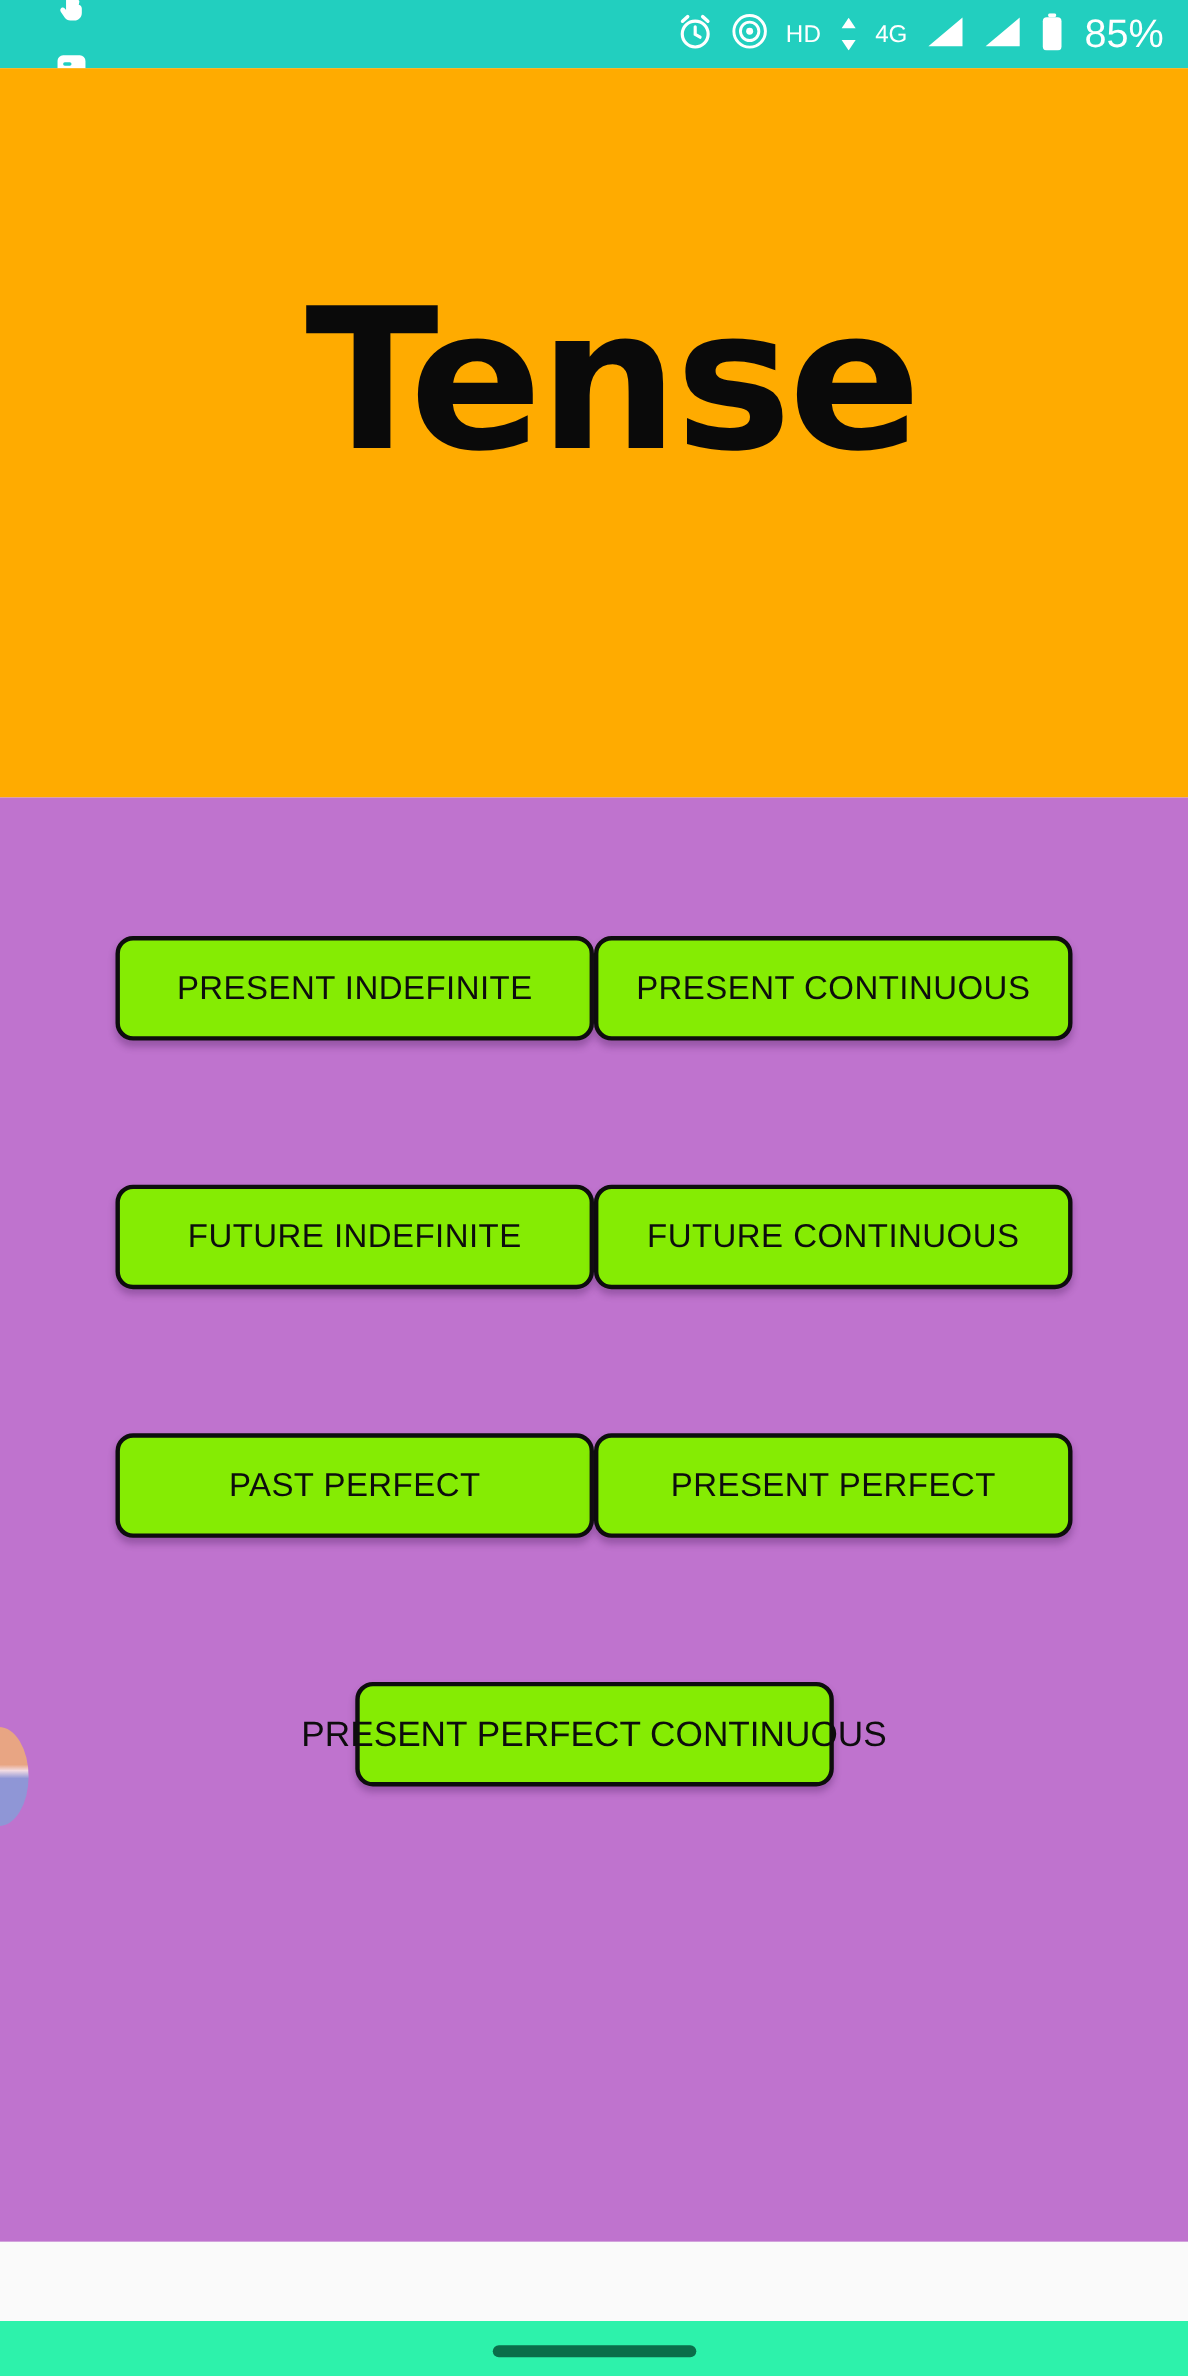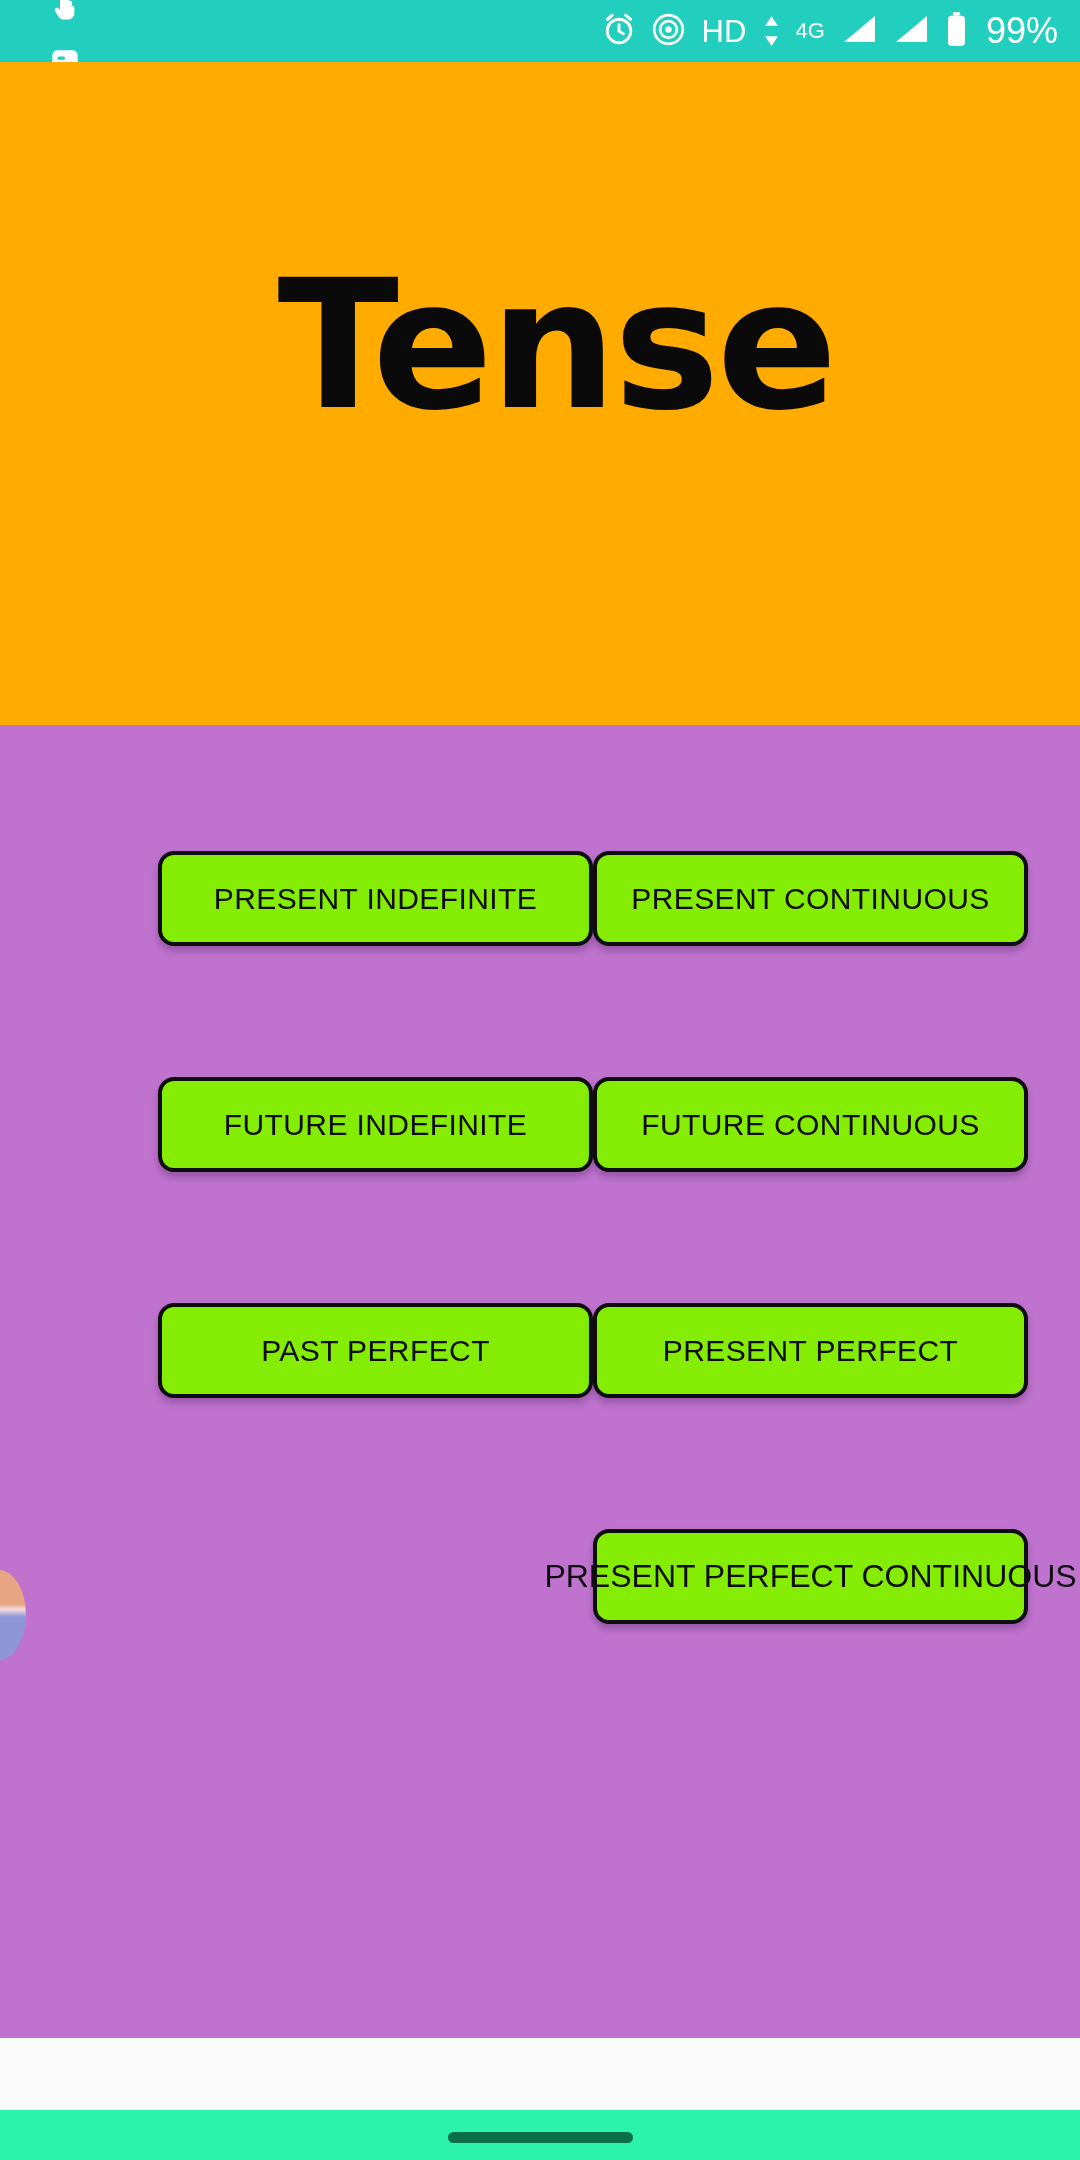--- a/index.html
+++ b/index.html
@@ -42,21 +42,21 @@
     font-family:"Liberation Sans", sans-serif;
   }
   #status-right {
     margin-left:auto;
     display:flex;
     align-items:center;
     gap:16px;
   }
   .sb-ico { display:block; }
   #status-hd {
-    font-size:31px;
+    font-size:22px;
     font-weight:400;
     letter-spacing:0.2px;
     line-height:1;
   }
   #status-net {
     font-size:22px;
     font-weight:400;
     line-height:1;
   }
   #status-battery-pct {
@@ -122,21 +122,21 @@
   #button-grid {
     position:absolute;
     top:126px;
     left:0;
     width:1080px;
     display:flex;
     flex-direction:column;
   }
   .btn-row {
     display:flex;
-    justify-content:flex-end;
+    justify-content:center;
     padding:0 52px;
     height:226px;
   }
   .tense-btn {
     width:435px;
     height:95px;
     background:#85ec03;
     border:4px solid #0d0d0d;
     border-radius:16px;
     color:#0d0d0d;
@@ -268,21 +268,21 @@
         </svg>
     </span>
 
     <span class="sb-ico">
       <svg width="23" height="34" viewBox="0 0 18 28">
         <rect x="6" y="0" width="6" height="3" rx="1.2" fill="#fff"></rect>
         <rect x="2" y="3" width="14" height="25" rx="3" fill="#fff"></rect>
       </svg>
     </span>
 
-    <span id="status-battery-pct">99%</span>
+    <span id="status-battery-pct">85%</span>
   </div>
 </div>
 
 <div id="header">
   <div id="app-title">Tense</div>
 </div>
 
 <div id="content">
 
   <div id="edge-avatar"></div>

